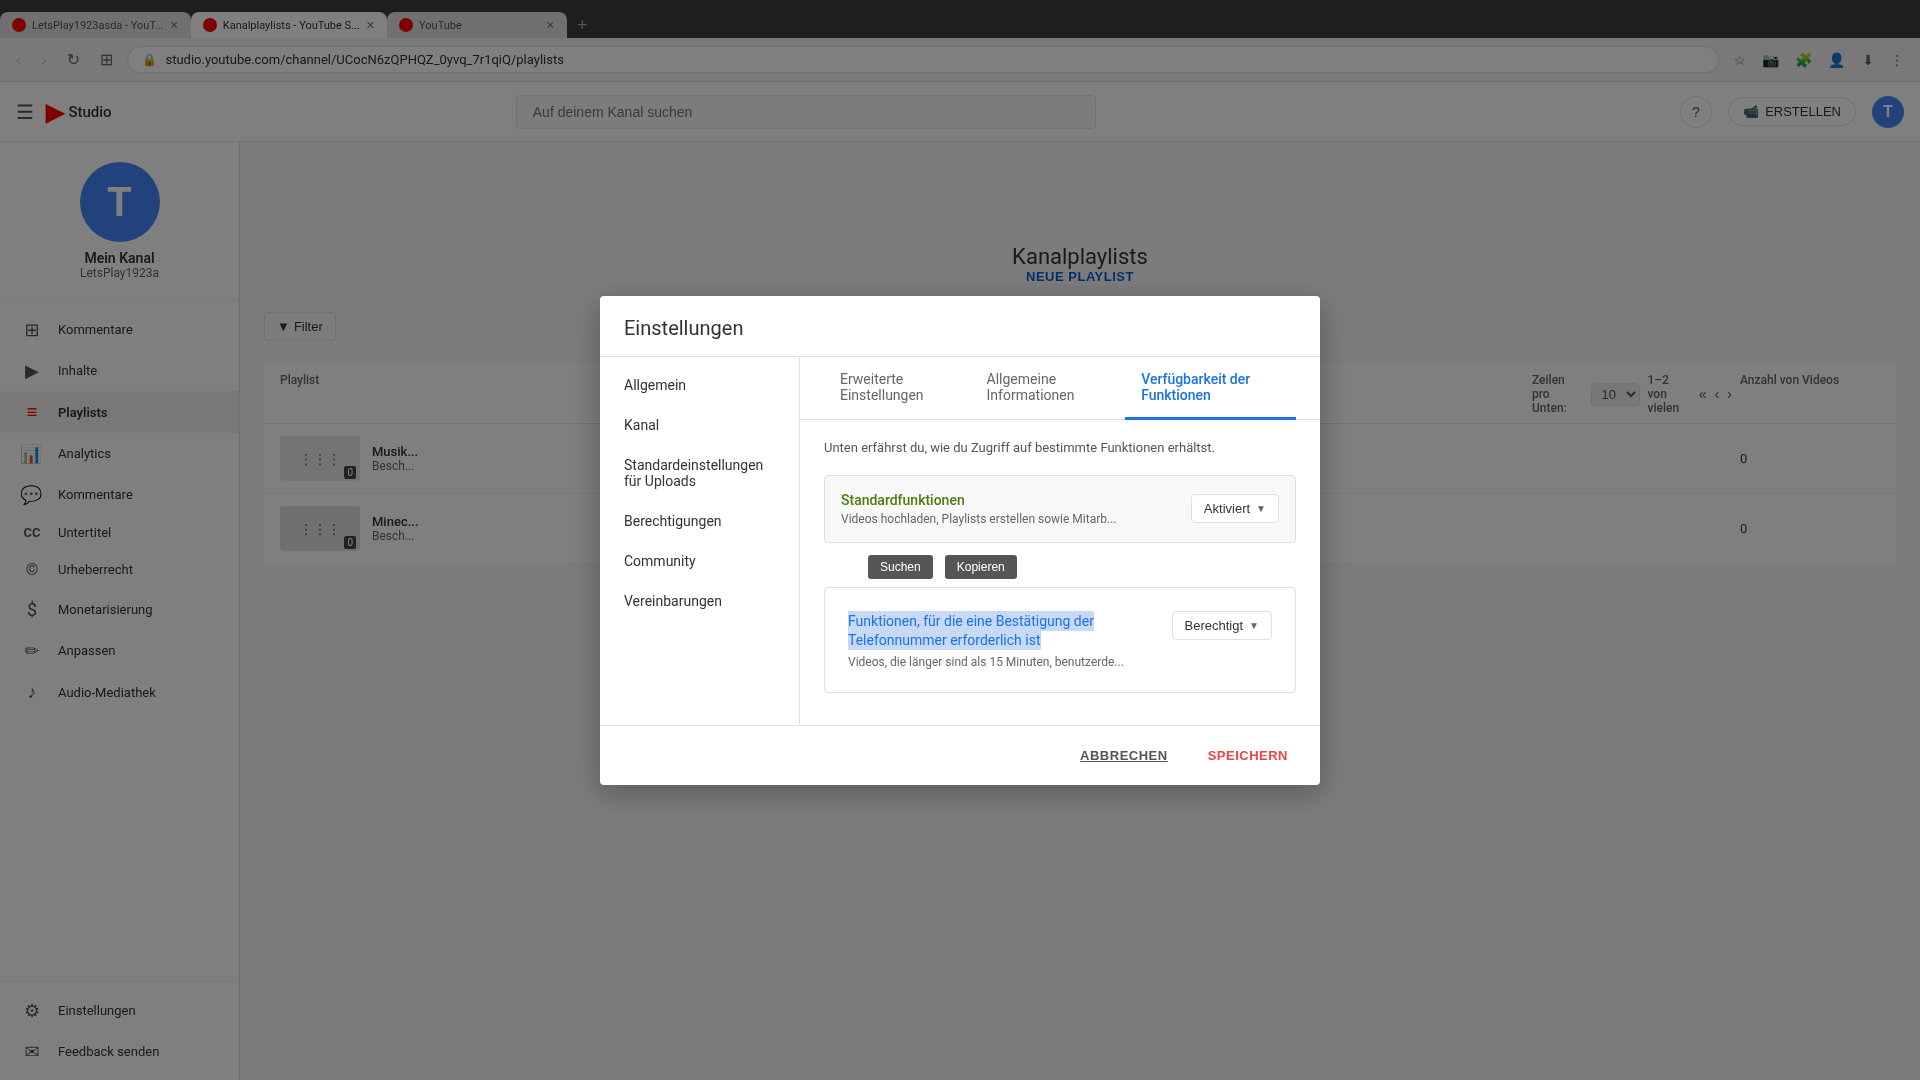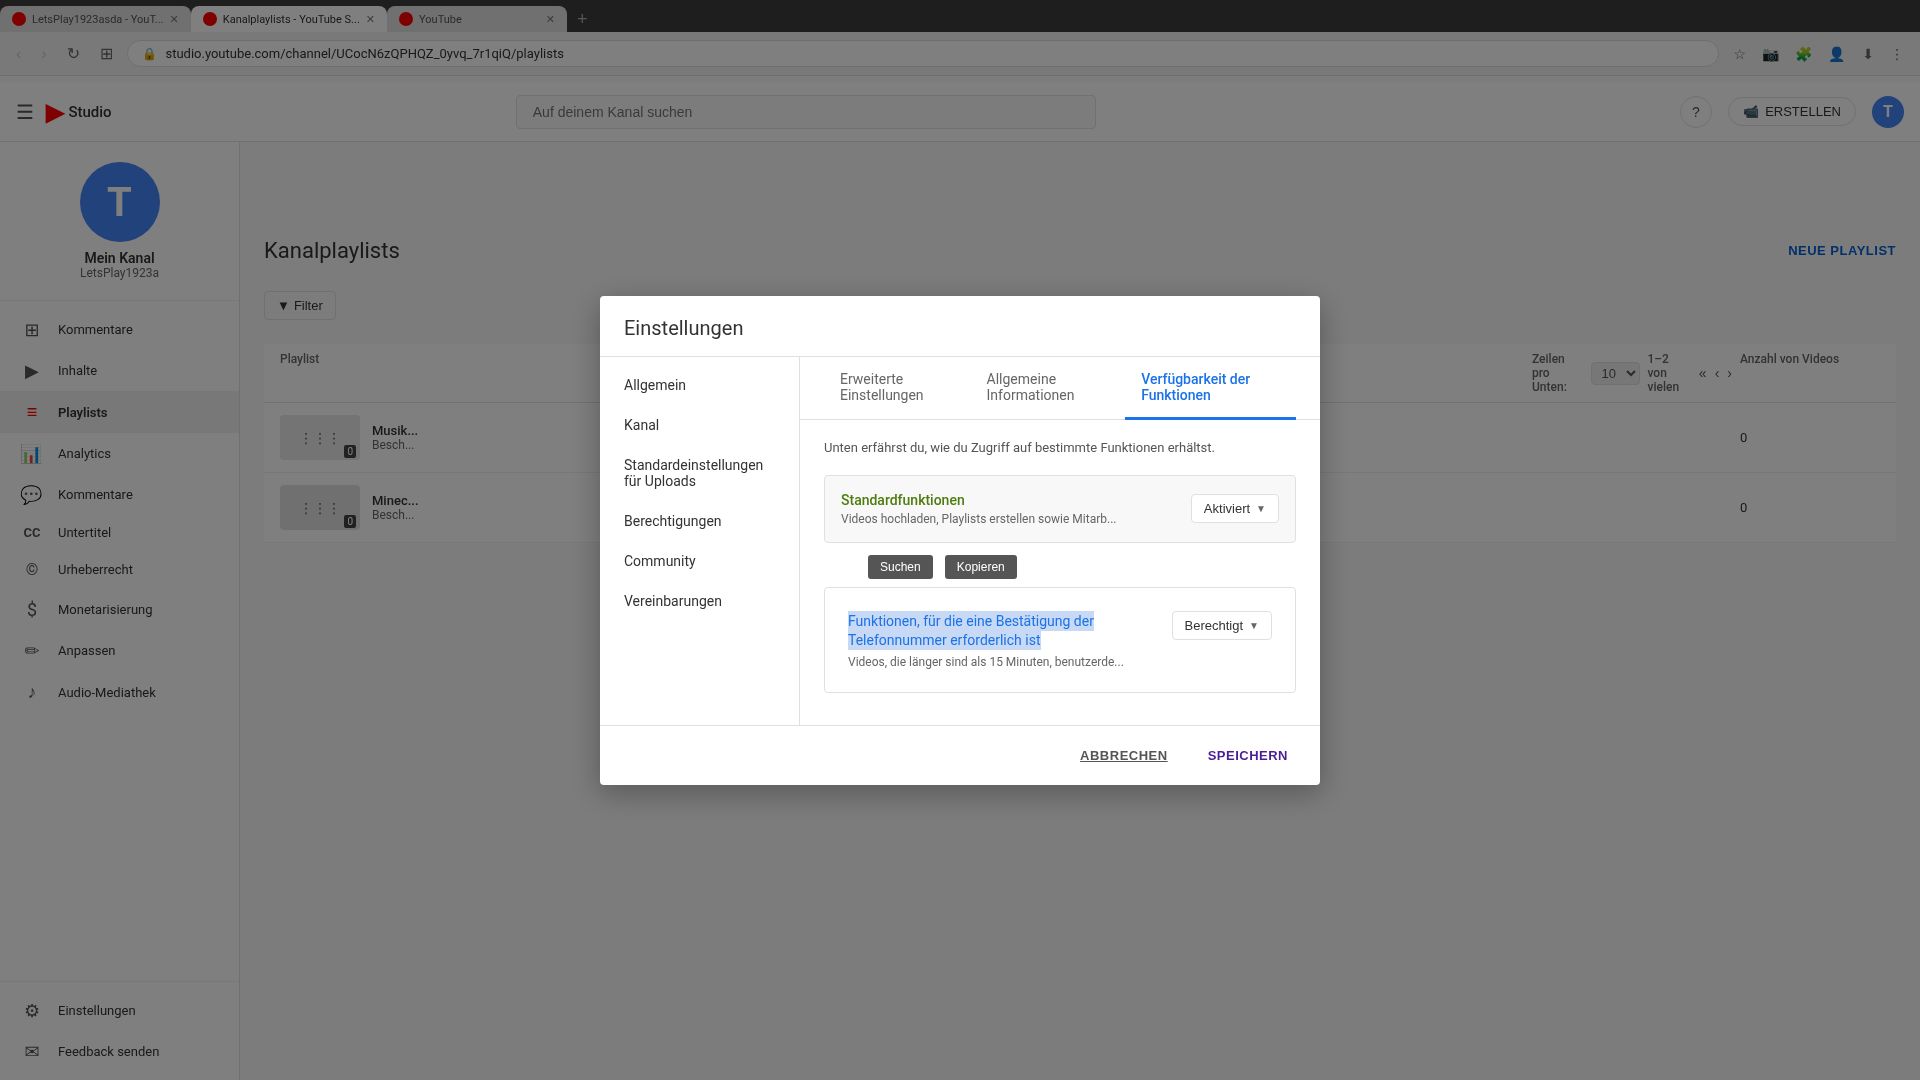--- a/index.html
+++ b/index.html
@@ -1,17 +1,17 @@
 <!DOCTYPE html>
 <html><head>
   <meta charset="utf-8">
   <style>
     * { box-sizing: border-box; margin: 0; padding: 0; }
     body { font-family: 'Roboto', Arial, sans-serif; background: #f9f9f9; overflow: hidden; width: 1920px; height: 1080px; }
-    .browser-tabs { display: flex; align-items: flex-end; padding: 8px 0 0 0; background: #3c3c3c; height: 32px; }
+    .browser-tabs { display: flex; align-items: flex-end; padding: 8px 0 0 0; background: #3c3c3c; height: 38px; }
     .browser-tab { display: flex; align-items: center; background: #f2f2f2; border-radius: 8px 8px 0 0; padding: 6px 12px; font-size: 12px; color: #333; min-width: 180px; max-width: 240px; gap: 6px; cursor: pointer; }
     .browser-tab.active { background: #ffffff; }
     .browser-tab.inactive { background: #e0e0e0; color: #555; }
     .tab-favicon { width: 14px; height: 14px; border-radius: 50%; display: inline-block; }
     .tab-favicon.yt-red { background: #ff0000; }
     .tab-close { margin-left: auto; color: #777; font-size: 11px; cursor: pointer; }
     .tab-new { background: transparent; border: none; color: #aaa; font-size: 18px; padding: 4px 10px; cursor: pointer; line-height: 1; }
 
     .browser-toolbar { background: #f2f2f2; border-bottom: 1px solid #ddd; display: flex; align-items: center; padding: 6px 10px; gap: 8px; height: 44px; }
     .nav-btn { background: none; border: none; color: #666; font-size: 16px; cursor: pointer; padding: 4px 6px; border-radius: 50%; }
@@ -150,21 +150,21 @@
         <span>Einstellungen</span>
       </div>
       <div style="display:flex;align-items:center;gap:14px;padding:10px 20px;cursor:pointer;font-size:13px;color:#333;">
         <span style="font-size:18px;color:#555;width:24px;text-align:center;">✉</span>
         <span>Feedback senden</span>
       </div>
     </div>
   </div>
 
   <div style="flex:1;padding:20px 24px;overflow-y:auto;margin-left:240px;background:#f9f9f9;">
-    <div style="display:flex;align-items:center;justify-content:space-between;margin-bottom:20px;">
+    <div style="display:flex;align-items:center;justify-content:space-between;margin-bottom:20px;flex-direction:column;">
       <h1 style="font-size:22px;font-weight:400;color:#333;">Kanalplaylists</h1>
       <button style="color:#065fd4;font-size:13px;font-weight:600;cursor:pointer;text-transform:uppercase;letter-spacing:0.5px;background:none;border:none;">NEUE PLAYLIST</button>
     </div>
 
     <div style="display:flex;align-items:center;gap:8px;margin-bottom:16px;padding:8px 0;">
       <button style="display:flex;align-items:center;gap:4px;background:none;border:1px solid #e0e0e0;border-radius:4px;padding:6px 12px;font-size:13px;cursor:pointer;color:#333;">
         <span>▼</span>
         <span>Filter</span>
       </button>
     </div>
@@ -278,16 +278,16 @@
                 <span style="font-size:10px;color:#666;">▼</span>
               </button>
             </div>
           </div>
         </div>
       </div>
     </div>
 
     <div style="display:flex;align-items:center;justify-content:flex-end;gap:24px;padding:14px 24px;border-top:1px solid #e0e0e0;">
       <button style="font-size:13px;font-weight:600;cursor:pointer;color:#555;background:none;border:none;padding:8px;letter-spacing:0.5px;text-decoration:underline;">ABBRECHEN</button>
-      <button style="font-size:13px;font-weight:600;cursor:pointer;color:#4c1d95;background:none;border:none;padding:8px;letter-spacing:0.5px;">SPEICHERN</button>
+      <button style="font-size:13px;font-weight:600;cursor:pointer;color:#ef4444;background:none;border:none;padding:8px;letter-spacing:0.5px;">SPEICHERN</button>
     </div>
   </div>
 </div>
 
 </body></html>

